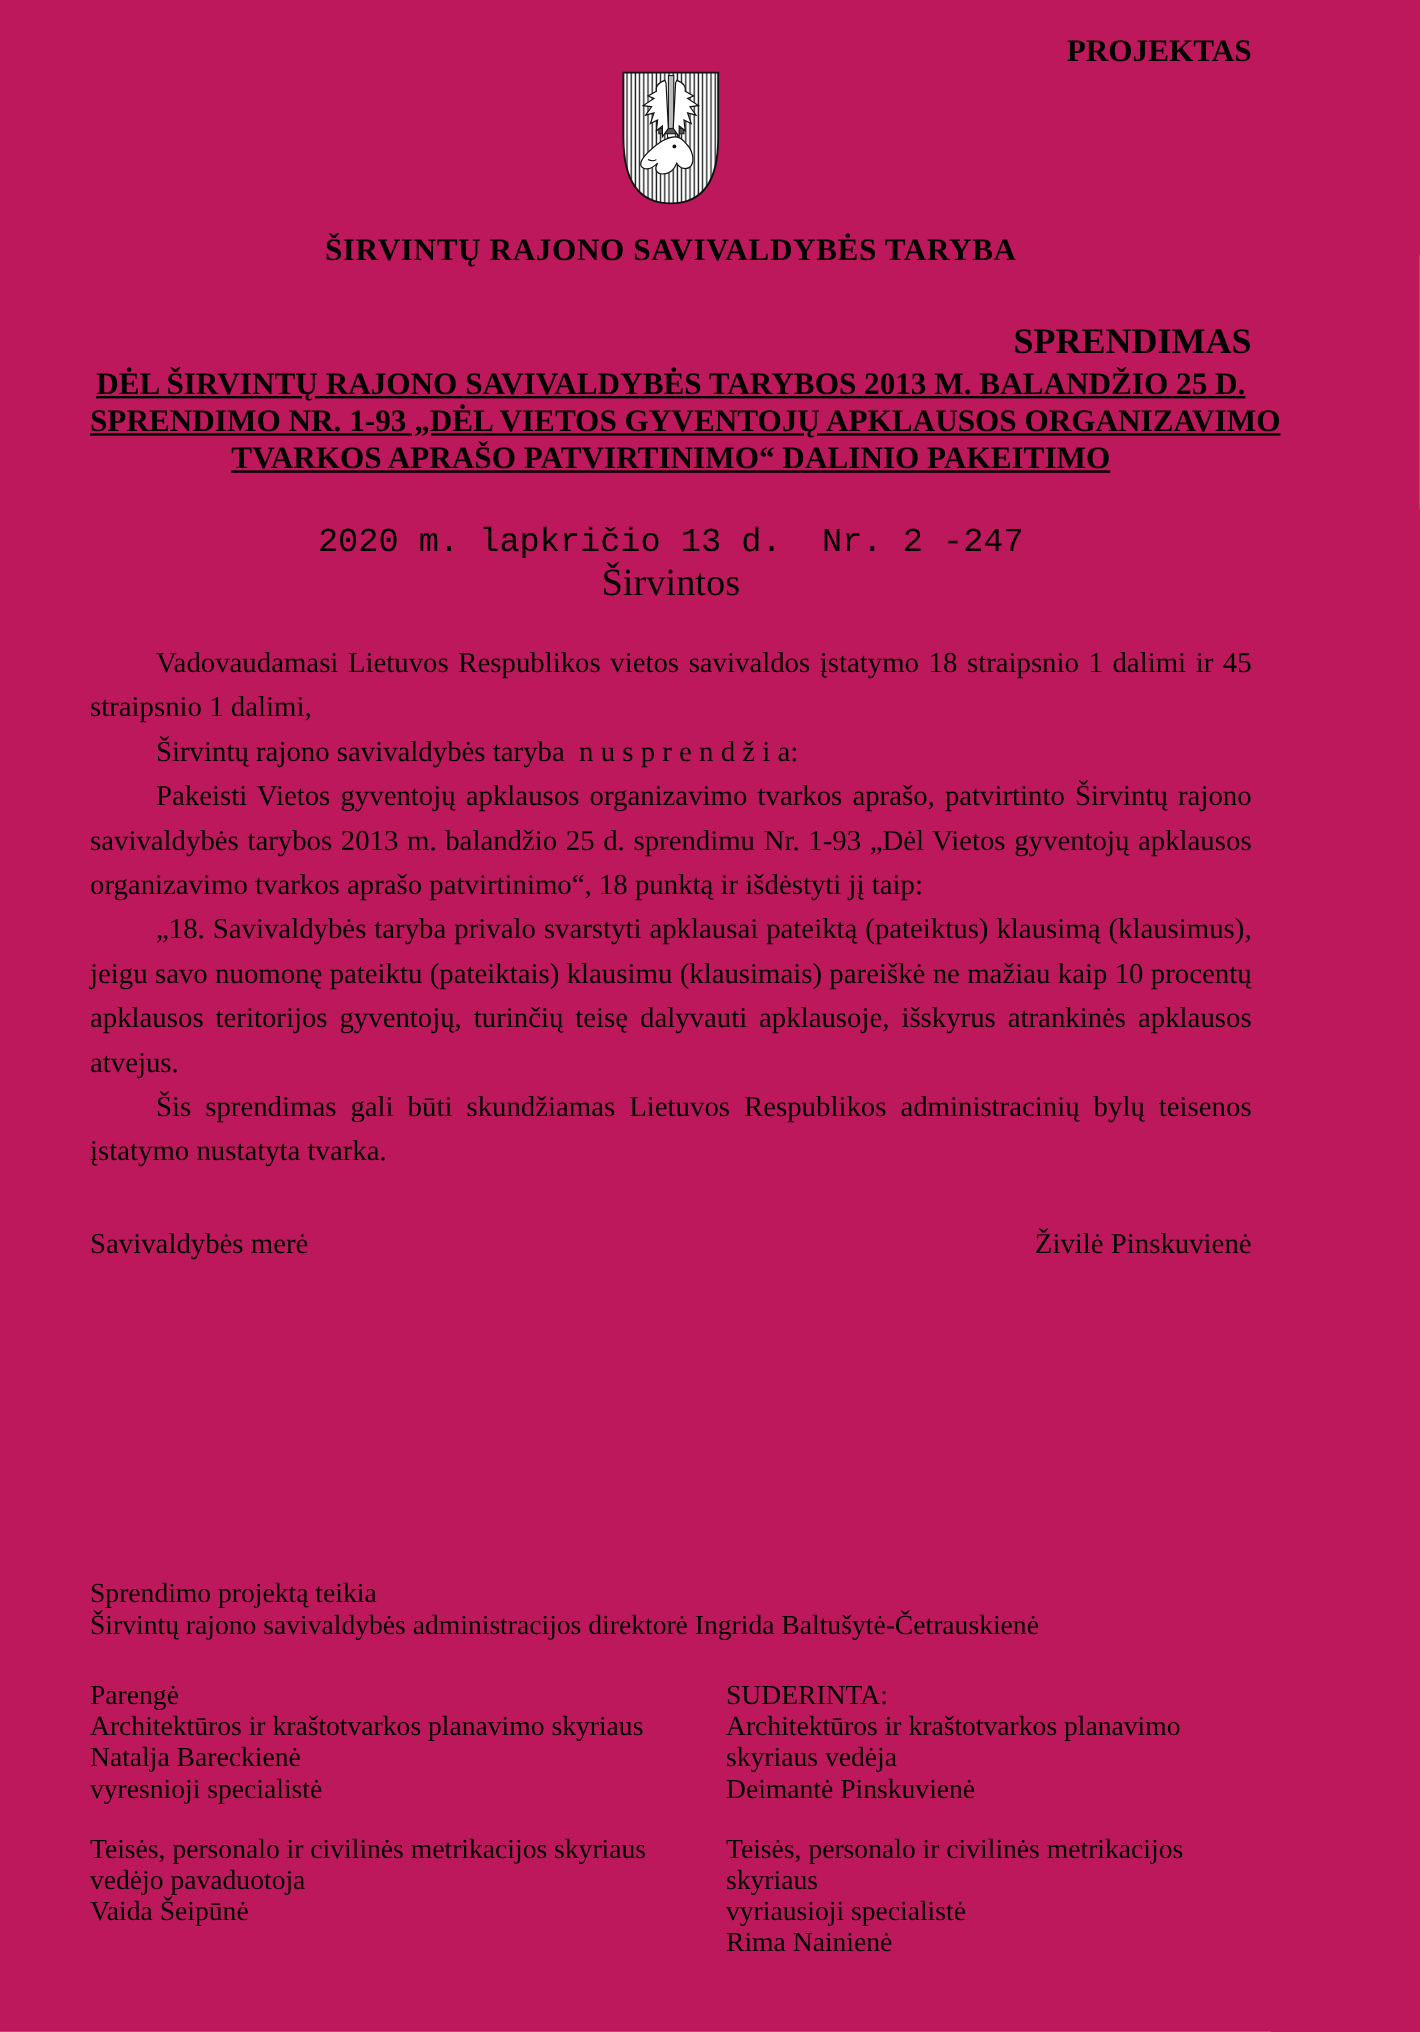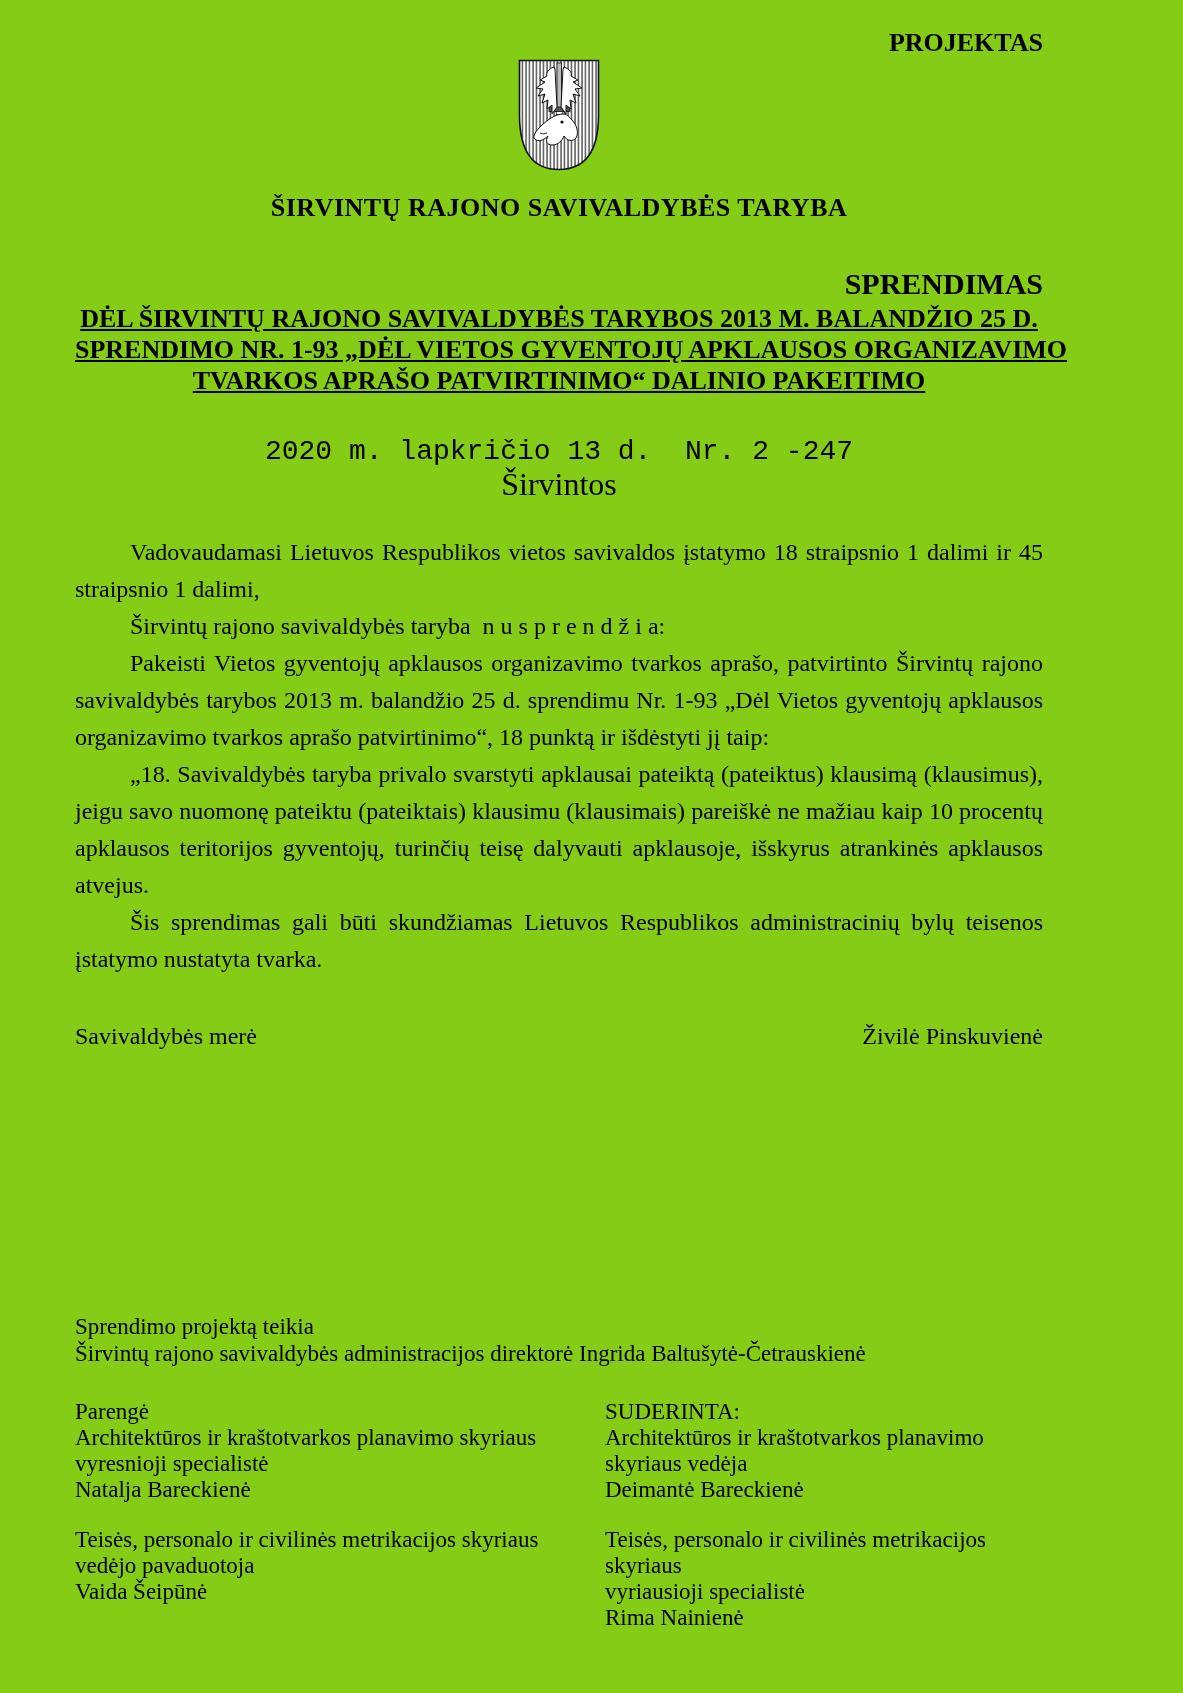--- a/index.html
+++ b/index.html
@@ -1,20 +1,20 @@
 <!DOCTYPE html>
 <html><head>
 <meta charset="utf-8">
 <style>
   html,body{margin:0;padding:0;background:#888;}
   .page{
     position:relative;
     width:1183px;height:1693px;
     margin:0 auto;
-    background:#84cc16;
+    background:#be185d;
     box-sizing:border-box;
     padding:30px 140px 0 75px;
     overflow:hidden;
     font-family:"Liberation Serif","DejaVu Serif",serif;
     color:#000;
   }
   .stamp{
     text-align:right;
     font-weight:bold;
     font-size:26px;
@@ -155,28 +155,28 @@
     <div class="line">Sprendimo projektą teikia</div>
     <div class="line">Širvintų rajono savivaldybės administracijos direktorė Ingrida Baltušytė-Četrauskienė</div>
   </div>
 
   <div class="officials">
 
     <div class="officials-row">
       <div class="block">
         <span class="line">Parengė</span>
         <span class="line">Architektūros ir kraštotvarkos planavimo skyriaus</span>
+        <span class="line">Natalja Bareckienė</span>
         <span class="line">vyresnioji specialistė</span>
-        <span class="line">Natalja Bareckienė</span>
       </div>
       <div class="block">
         <span class="line">SUDERINTA:</span>
         <span class="line">Architektūros ir kraštotvarkos planavimo skyriaus vedėja</span>
         <span class="line-gap"></span>
-        <span class="line">Deimantė Bareckienė</span>
+        <span class="line">Deimantė Pinskuvienė</span>
       </div>
     </div>
 
     <div class="officials-row officials-row2">
       <div class="block">
         <span class="line">Teisės, personalo ir civilinės metrikacijos skyriaus</span>
         <span class="line">vedėjo pavaduotoja</span>
         <span class="line">Vaida Šeipūnė</span>
       </div>
       <div class="block">

